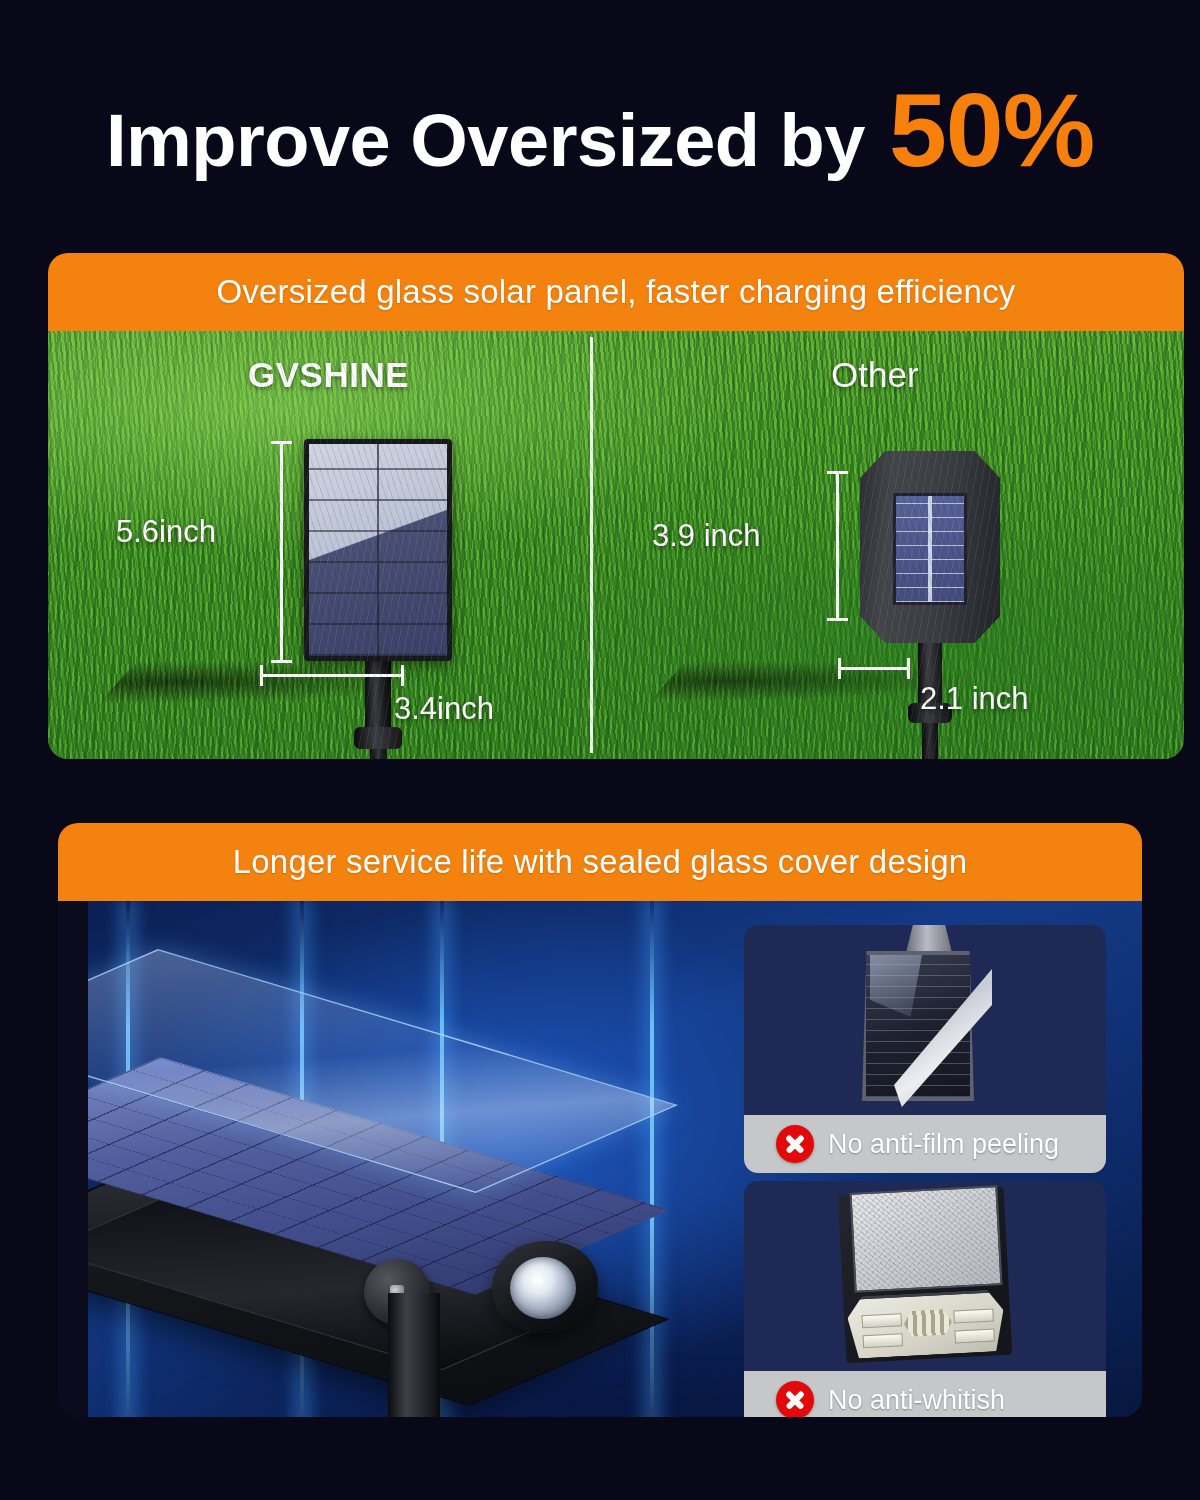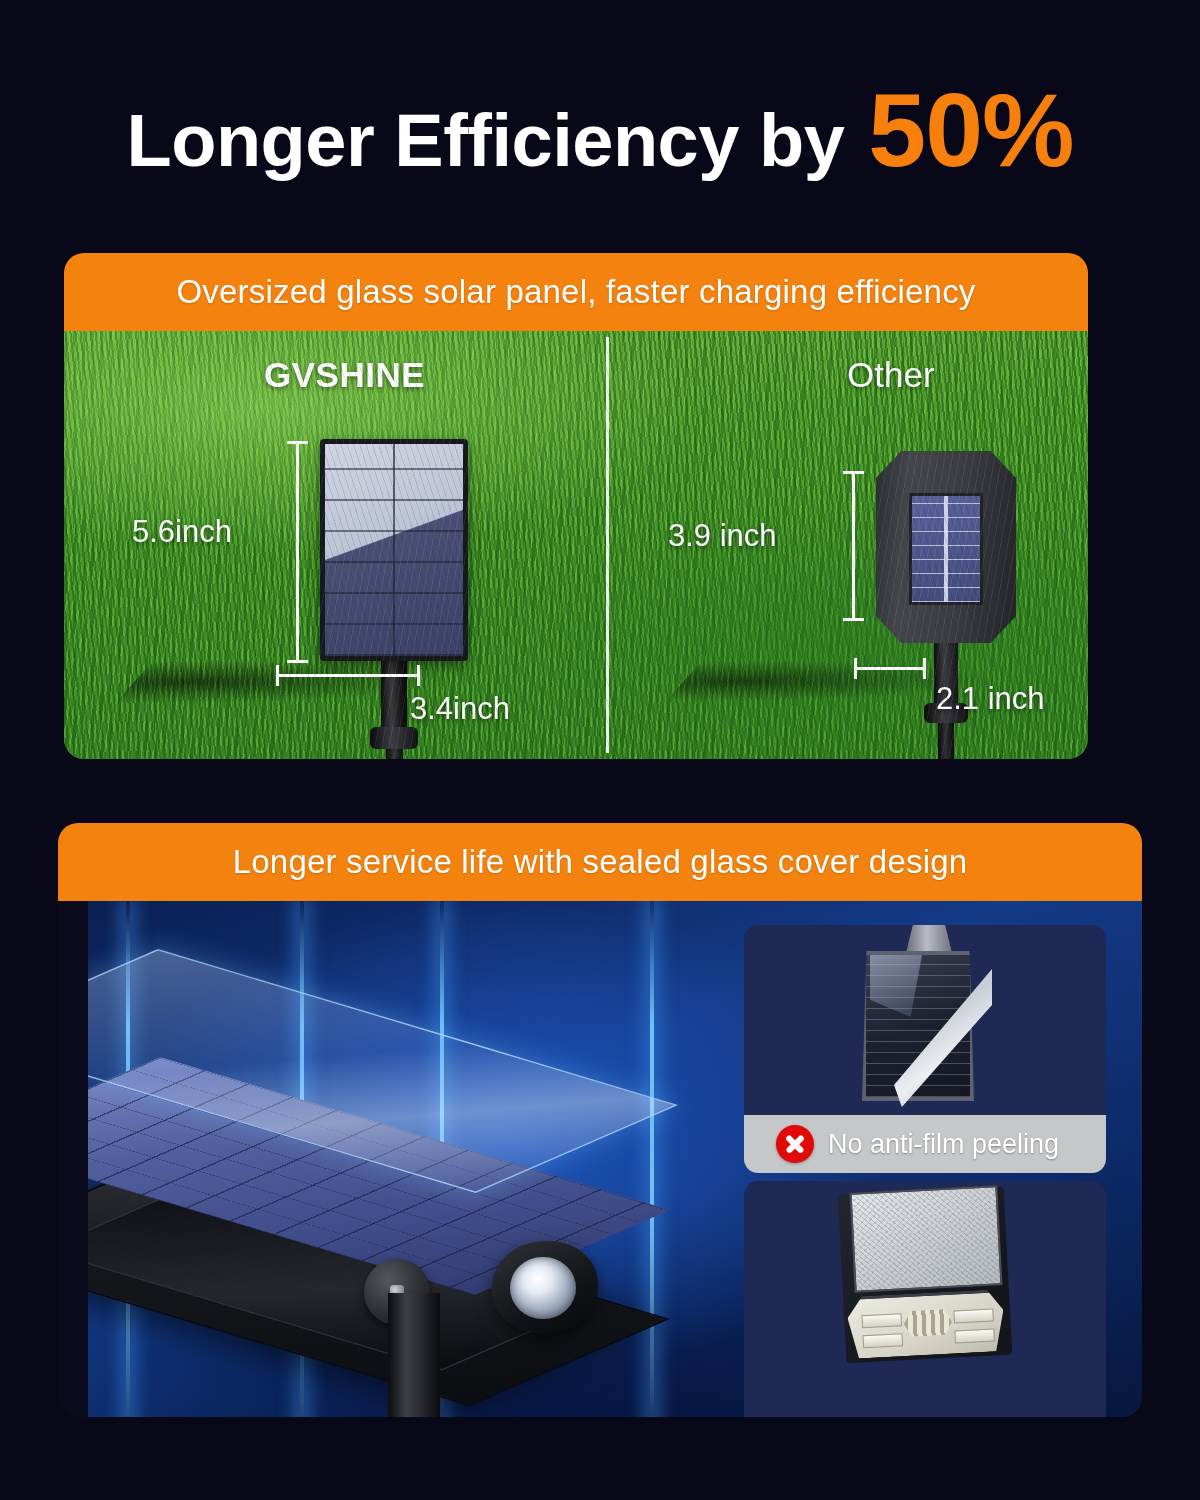--- a/index.html
+++ b/index.html
@@ -53,21 +53,21 @@
     display: flex;
     align-items: center;
     justify-content: center;
     color: #ffffff;
     font-size: 33px;
     letter-spacing: 0.2px;
     text-shadow: 0 1px 2px rgba(0,0,0,.18);
   }
 
   
-  #card-compare { left: 64px; top: 253px; width: 1024px; height: 506px; }
+  #card-compare { left: 48px; top: 253px; width: 1136px; height: 506px; }
 
   .grass {
     position: relative;
     height: 428px;
     background:
       radial-gradient(ellipse 70% 55% at 20% 18%, rgba(150,220,95,.55), rgba(0,0,0,0) 62%),
       radial-gradient(ellipse 60% 50% at 78% 72%, rgba(40,120,30,.55), rgba(0,0,0,0) 64%),
       repeating-linear-gradient(84deg, rgba(22,92,22,.55) 0 2px, rgba(0,0,0,0) 2px 5px),
       repeating-linear-gradient(96deg, rgba(126,200,70,.45) 0 2px, rgba(0,0,0,0) 2px 6px),
       repeating-linear-gradient(90deg, rgba(10,70,14,.35) 0 3px, rgba(0,0,0,0) 3px 9px),
@@ -406,21 +406,21 @@
     color: #ffffff;
     font-size: 27px;
     text-shadow: 0 1px 2px rgba(0,0,0,.35);
     white-space: nowrap;
   }
 </style>
 </head>
 <body>
 
 <div class="headline">
-  <span class="headline-main">Longer Efficiency by</span>
+  <span class="headline-main">Improve Oversized by</span>
   <span class="headline-accent">50%</span>
 </div>
 
 <div class="card" id="card-compare">
 
   <div class="banner">Oversized glass solar panel, faster charging efficiency</div>
 
   <div class="grass">
 
     <div class="divider-v"></div>
@@ -501,16 +501,20 @@
         <div class="wl-body"></div>
         <div class="wl-panel"></div>
         <div class="wl-face">
           <div class="wl-bar" style="left:14px; top:16px; width:40px"></div>
           <div class="wl-bar" style="left:14px; top:36px; width:40px"></div>
           <div class="wl-bar" style="left:106px; top:16px; width:40px"></div>
           <div class="wl-bar" style="left:106px; top:36px; width:40px"></div>
           <div class="wl-leds"></div>
         </div>
       </div>
+      <div class="badge">
+        <span class="x-icon"></span>
+        <span class="badge-text">No anti-whitish</span>
+      </div>
     </div>
 
   </div>
 </div>
 
 </body></html>

